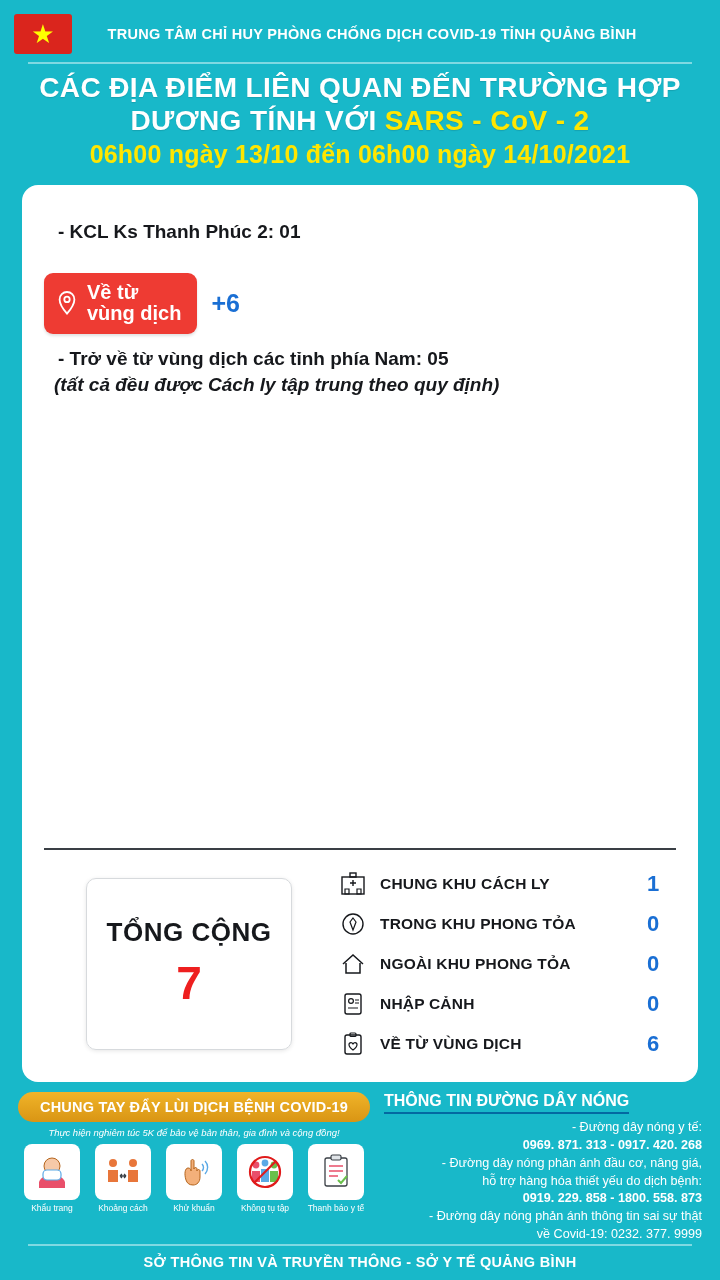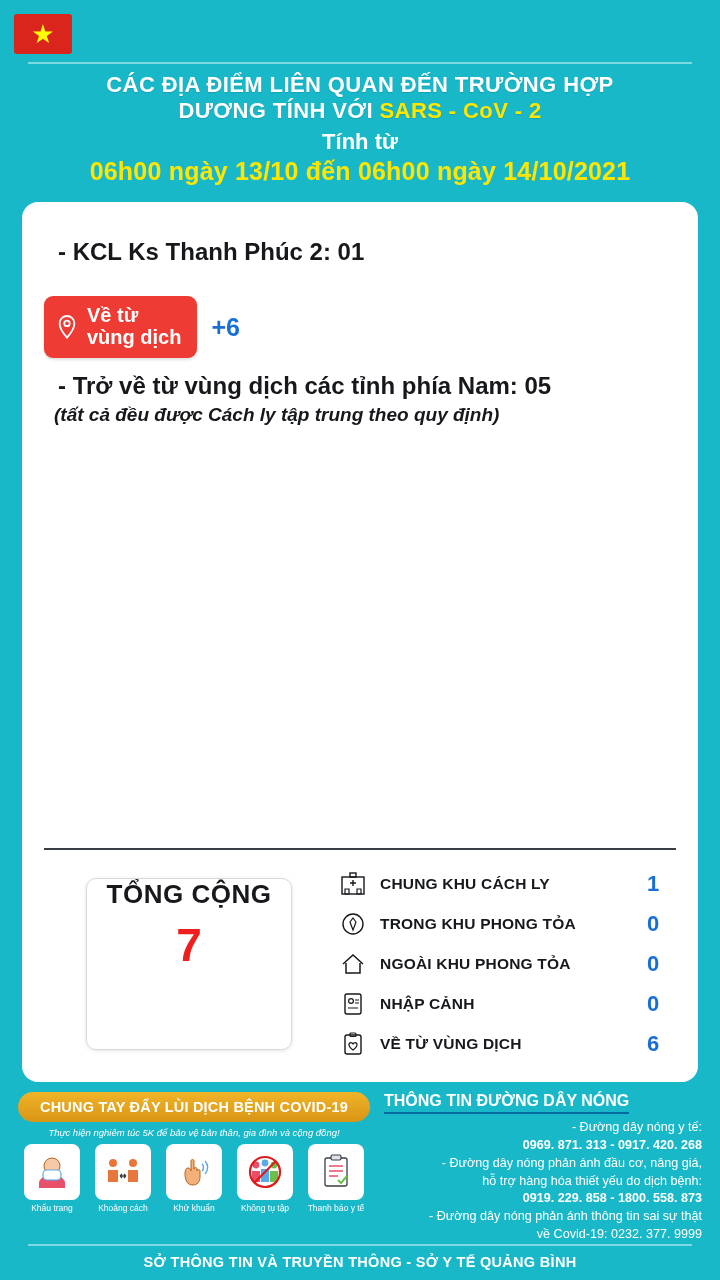--- a/index.html
+++ b/index.html
@@ -41,21 +41,21 @@
     padding-right: 34px;
   }
   .hr-thin {
     height: 2px; background: #7fd9e2;
     margin: 4px 28px 6px 28px;
   }
   .headline {
     text-align: center;
     color: #ffffff;
     font-weight: bold;
-    font-size: 22px;
+    font-size: 28px;
     line-height: 1.17;
     letter-spacing: .4px;
     padding: 2px 10px 0 10px;
     text-shadow: 0 1px 1px rgba(0,0,0,.12);
   }
   .headline .yellow { color: #ffe600; }
   .subhead {
     text-align: center;
     color: #ffffff;
     font-weight: bold;
@@ -105,21 +105,21 @@
     flex: 0 0 auto;
     display: flex; align-items: center; justify-content: center;
   }
   .tag-label { white-space: pre-line; }
   .plus {
     color: #1a6fd4;
     font-weight: bold;
     font-size: 25px;
   }
   .detail {
-    font-size: 24px;
+    font-size: 19px;
     font-weight: bold;
     color: #16181c;
     padding: 14px 0 0 14px;
   }
   .note {
     font-size: 19px;
     font-weight: bold;
     font-style: italic;
     color: #16181c;
     padding: 4px 0 0 10px;
@@ -137,21 +137,21 @@
     padding: 14px 22px 18px 22px;
   }
   .total-box {
     width: 206px; height: 172px;
     border: 1px solid #d7dadd;
     border-radius: 10px;
     box-shadow: 0 1px 4px rgba(0,0,0,.10);
     display: flex;
     flex-direction: column;
     align-items: center;
-    justify-content: flex-start;
+    justify-content: center;
     margin-left: 42px;
     flex: 0 0 auto;
   }
   .total-label { font-size: 26px; font-weight: bold; color: #16181c; letter-spacing: .5px;}
   .total-value { font-size: 46px; font-weight: bold; color: #ee1f1f; padding-top: 8px;}
   .stats {
     flex: 1 1 auto;
     padding-left: 46px;
   }
   .stat-row {
@@ -235,30 +235,30 @@
 </style>
 </head>
 <body>
 
 <div class="page">
 
   <div class="topbar">
     <div class="flag">
       <span class="star">★</span>
     </div>
+    <div class="org-title">TRUNG TÂM CHỈ HUY PHÒNG CHỐNG DỊCH COVID-19 TỈNH QUẢNG BÌNH</div>
   </div>
   <div class="hr-thin"></div>
 
   <div class="headline">
     <div>CÁC ĐỊA ĐIỂM LIÊN QUAN ĐẾN TRƯỜNG HỢP</div>
     <div>
       <span>DƯƠNG TÍNH VỚI </span><span class="yellow">SARS - CoV - 2</span>
     </div>
   </div>
-  <div class="subhead">Tính từ</div>
   <div class="daterange">06h00 ngày 13/10 đến 06h00 ngày 14/10/2021</div>
 
   <div class="card">
     <div class="card-body">
 
       <div class="detail">- KCL Ks Thanh Phúc 2: 01</div>
 
       <div class="gap"></div>
 
       <div class="tag-row">

